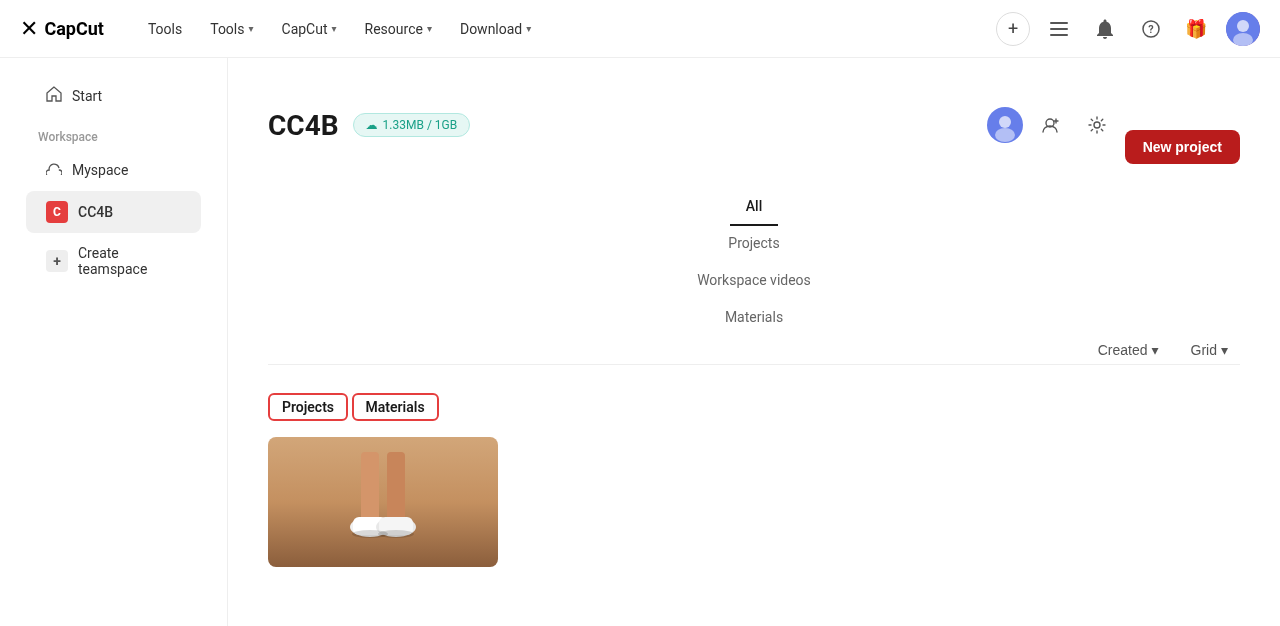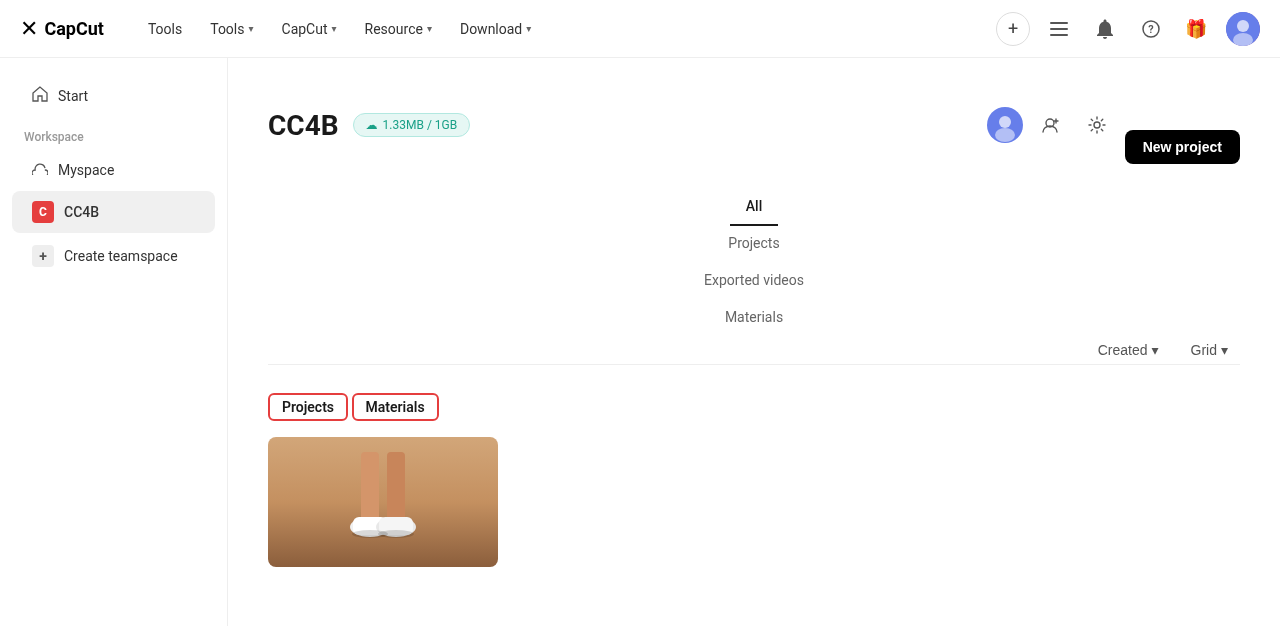--- a/index.html
+++ b/index.html
@@ -37,21 +37,21 @@
       display: flex; align-items: center; justify-content: center; font-size: 18px;
       cursor: pointer; color: #444;
     }
 
     
     .layout { display: flex; padding-top: 58px; height: 100vh; }
 
     
     .sidebar {
       width: 228px; min-width: 228px; border-right: 1px solid #eee;
-      padding: 16px 4px; background: #fff; overflow-y: auto;
+      padding: 16px 18px; background: #fff; overflow-y: auto;
     }
     .sidebar-item {
       display: flex; align-items: center; gap: 10px;
       padding: 10px 20px; cursor: pointer; border-radius: 8px; margin: 2px 8px;
       color: #333; font-size: 14px;
     }
     .sidebar-item.active { background: #f0f0f0; font-weight: 500; }
     .sidebar-icon { font-size: 16px; color: #555; }
     .sidebar-label { flex: 1; }
     .sidebar-section-label {
@@ -82,21 +82,21 @@
       background: #e6f7f4; border: 1px solid #b2e8e0; border-radius: 20px;
       padding: 4px 12px; font-size: 12px; color: #1aa087; cursor: pointer;
     }
     .header-actions { display: flex; align-items: center; gap: 10px; }
     .icon-btn {
       width: 36px; height: 36px; border-radius: 50%; display: flex;
       align-items: center; justify-content: center; cursor: pointer;
       border: none; background: transparent; font-size: 16px; color: #555;
     }
     .new-project-btn {
-      background: #000000; color: #fff; border: none; border-radius: 8px;
+      background: #b91c1c; color: #fff; border: none; border-radius: 8px;
       padding: 9px 18px; font-size: 14px; font-weight: 600; cursor: pointer; margin-top: 44px;
     }
 
     
     .tabs { display: flex; align-items: center; border-bottom: 1px solid #eee; margin-bottom: 28px; flex-direction: column; }
     .tab {
       padding: 10px 16px; cursor: pointer; font-size: 14px; color: #666;
       border-bottom: 2px solid transparent; margin-bottom: -1px; white-space: nowrap;
     }
     .tab.active { color: #1a1a1a; border-bottom: 2px solid #1a1a1a; font-weight: 500; }
@@ -276,21 +276,21 @@
           </svg>
         </button>
         <button class="new-project-btn">New project</button>
       </div>
     </div>
 
     
     <div class="tabs">
       <div class="tab active">All</div>
       <div class="tab">Projects</div>
-      <div class="tab">Exported videos</div>
+      <div class="tab">Workspace videos</div>
       <div class="tab">Materials</div>
       <div class="tabs-right">
         <button class="sort-btn">
           <span>Created</span>
           <span>▾</span>
         </button>
         <button class="sort-btn">
           <span>Grid</span>
           <span>▾</span>
         </button>

